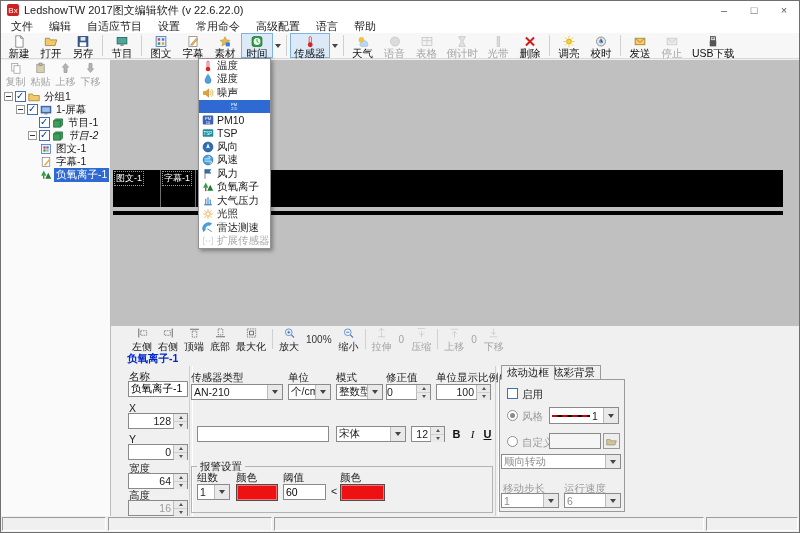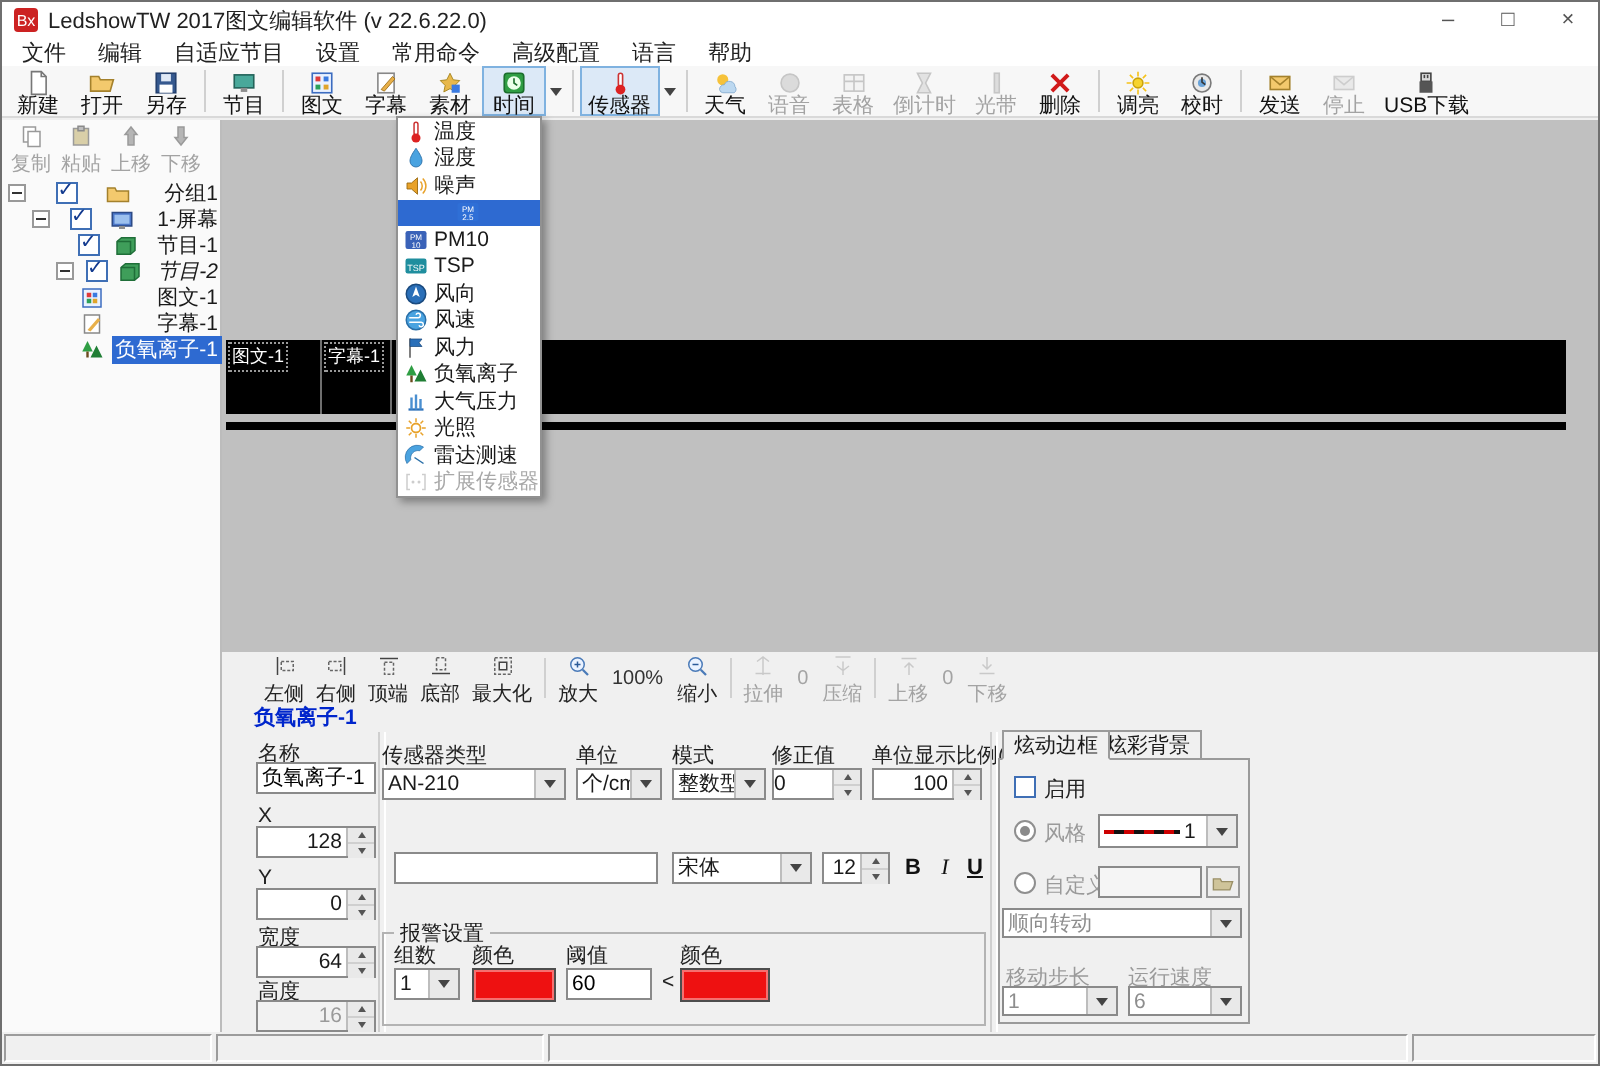--- a/index.html
+++ b/index.html
@@ -33,21 +33,21 @@
   .tb-drop{display:flex;align-items:center;padding:0 2px;}
   .tri-down{width:0;height:0;border:3px solid transparent;border-top:4px solid #444;margin-top:3px;}
   
   #sidebar{position:absolute;left:0;top:59px;width:110px;height:457px;background:#fafafa;
            border-right:1px solid #bcbcbc;box-sizing:border-box;}
   #side-toolbar{display:flex;padding:2px 0 0 2px;}
   .sb-btn{width:25px;display:flex;flex-direction:column;align-items:center;}
   .sb-btn .tb-icon svg{width:13px;height:12px;}
   .sb-btn .tb-label{color:#a3a3a3;font-size:10px;text-align:center;}
   #tree{position:absolute;left:0;top:30px;width:110px;}
-  .tree-row{height:13px;display:flex;align-items:center;white-space:nowrap;justify-content:space-between;}
+  .tree-row{height:13px;display:flex;align-items:center;white-space:nowrap;}
   .expander{width:9px;height:9px;border:1px solid #999;background:#fff;box-sizing:border-box;
             display:flex;align-items:center;justify-content:center;margin-right:2px;flex:none;}
   .expander::after{content:"";width:5px;height:1px;background:#333;}
   .cbx{width:11px;height:11px;border:1px solid #3f6fb5;background:#fff;box-sizing:border-box;
        margin-right:2px;flex:none;position:relative;}
   .cbx.checked::after{content:"✓";position:absolute;left:0px;top:-2px;font-size:10px;color:#123a8f;font-weight:bold;}
   .tree-icon{width:12px;height:12px;margin-right:2px;flex:none;display:flex;align-items:center;justify-content:center;}
   .tree-icon svg{width:12px;height:12px;}
   .tree-label{font-size:10.5px;padding:0 2px;}
   .tree-label.selected{background:#2e6ad1;color:#fff;}

